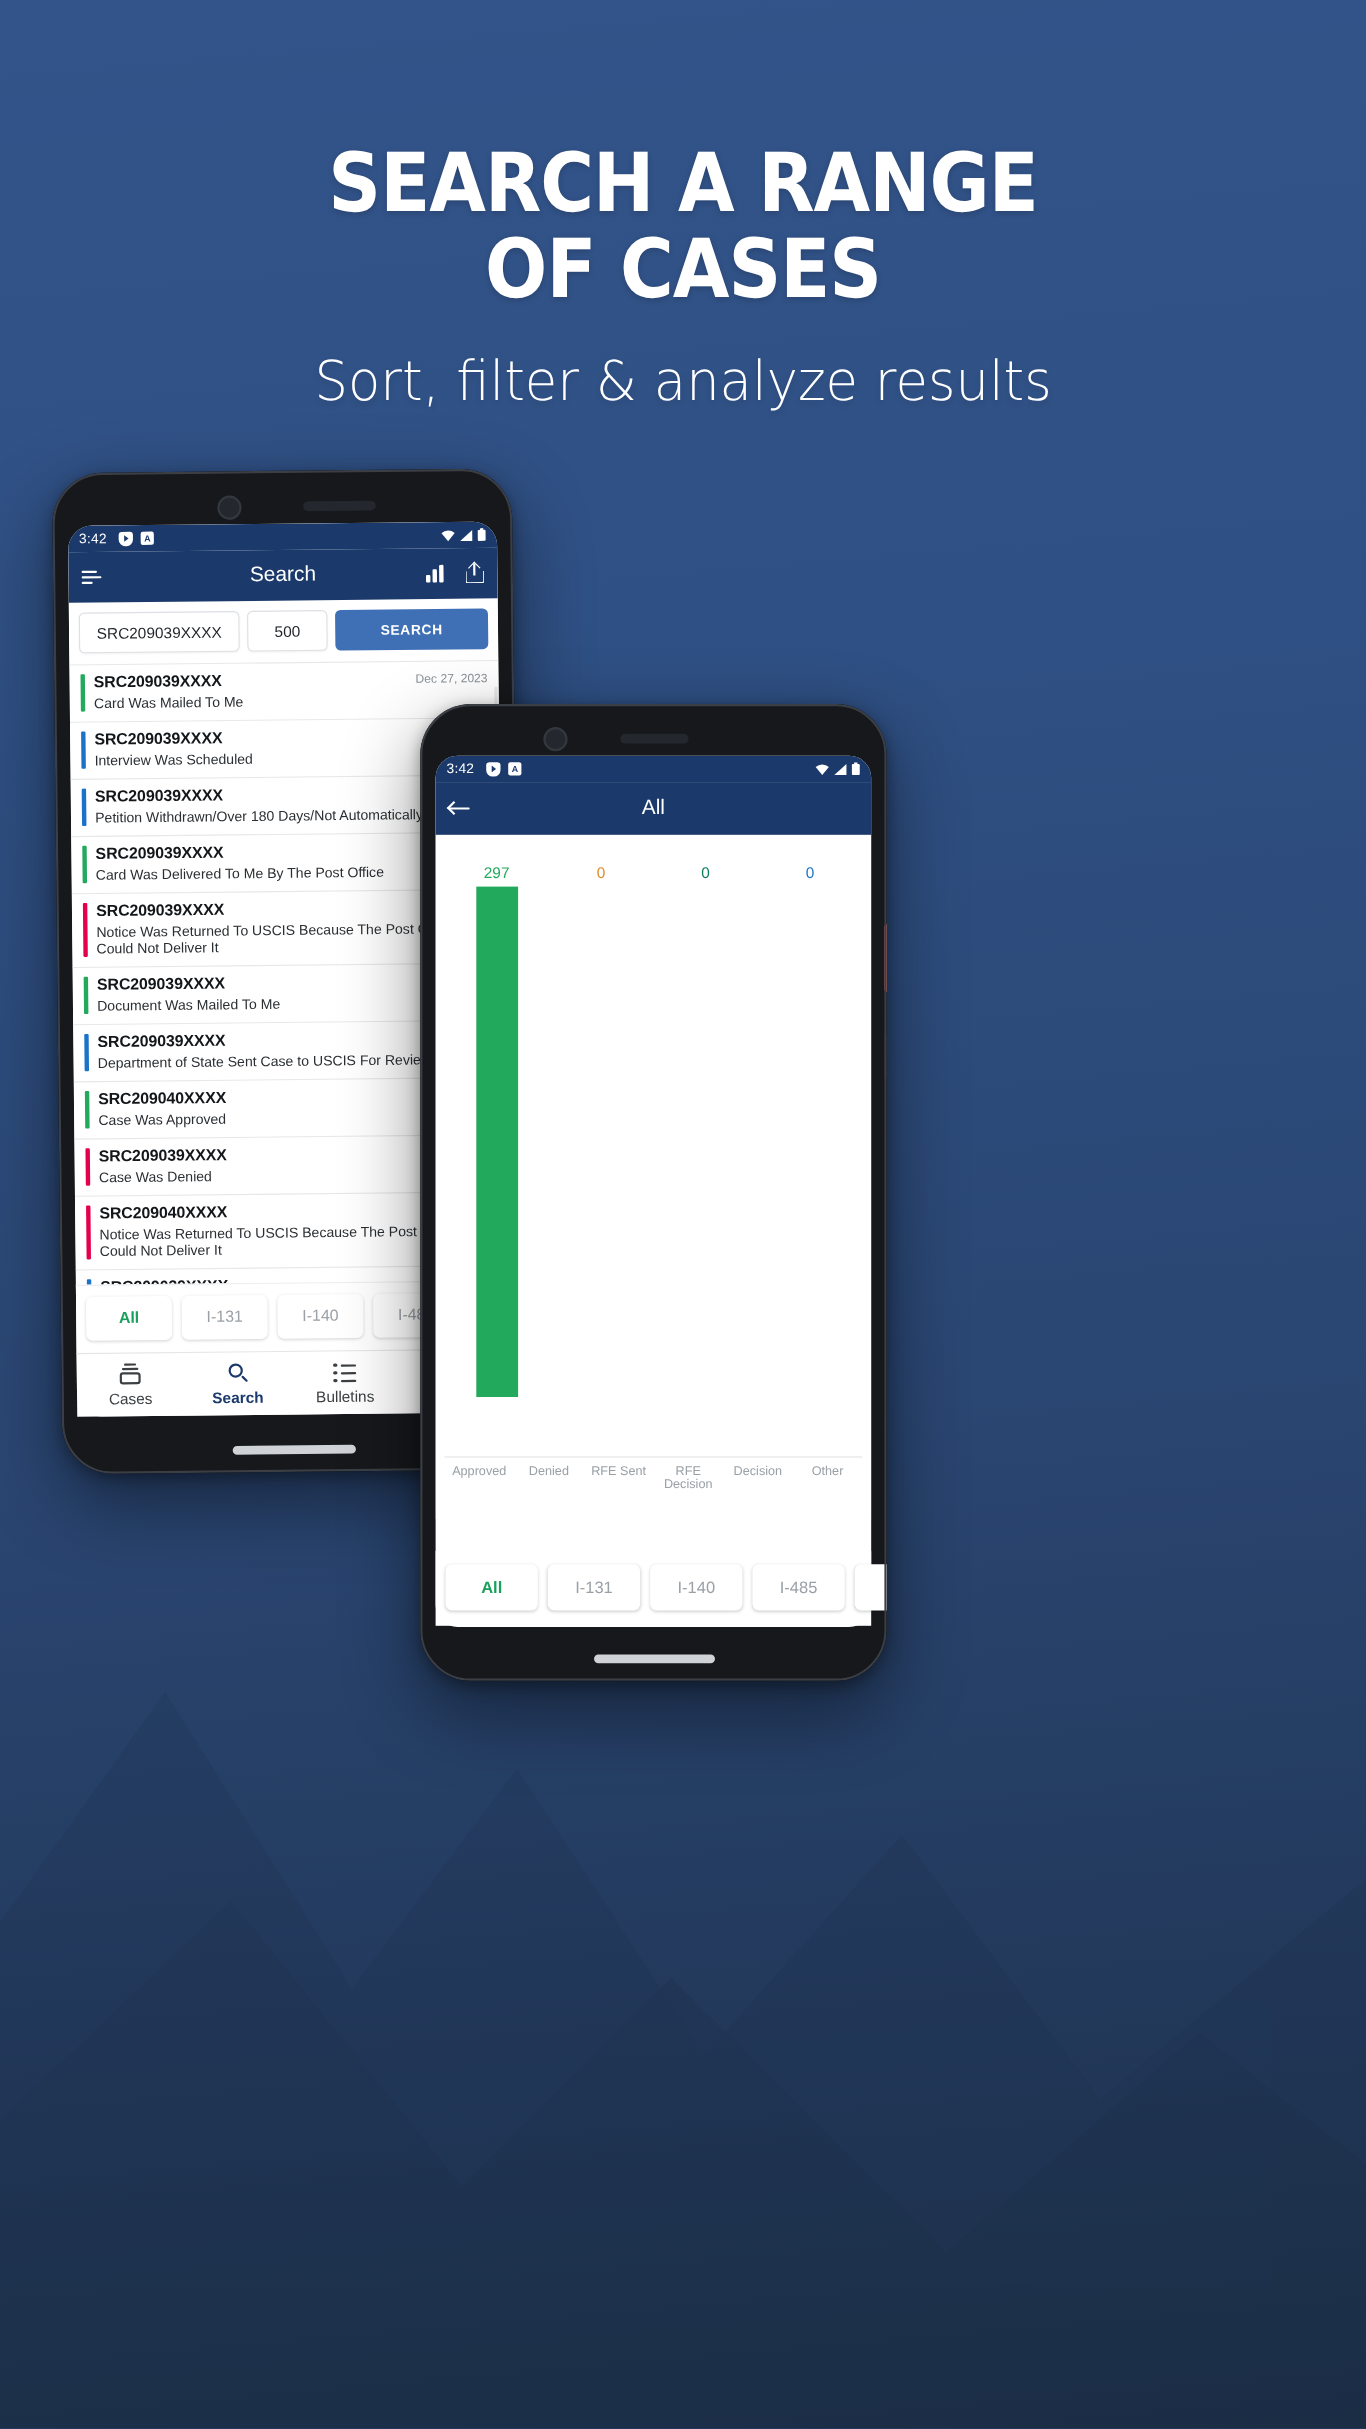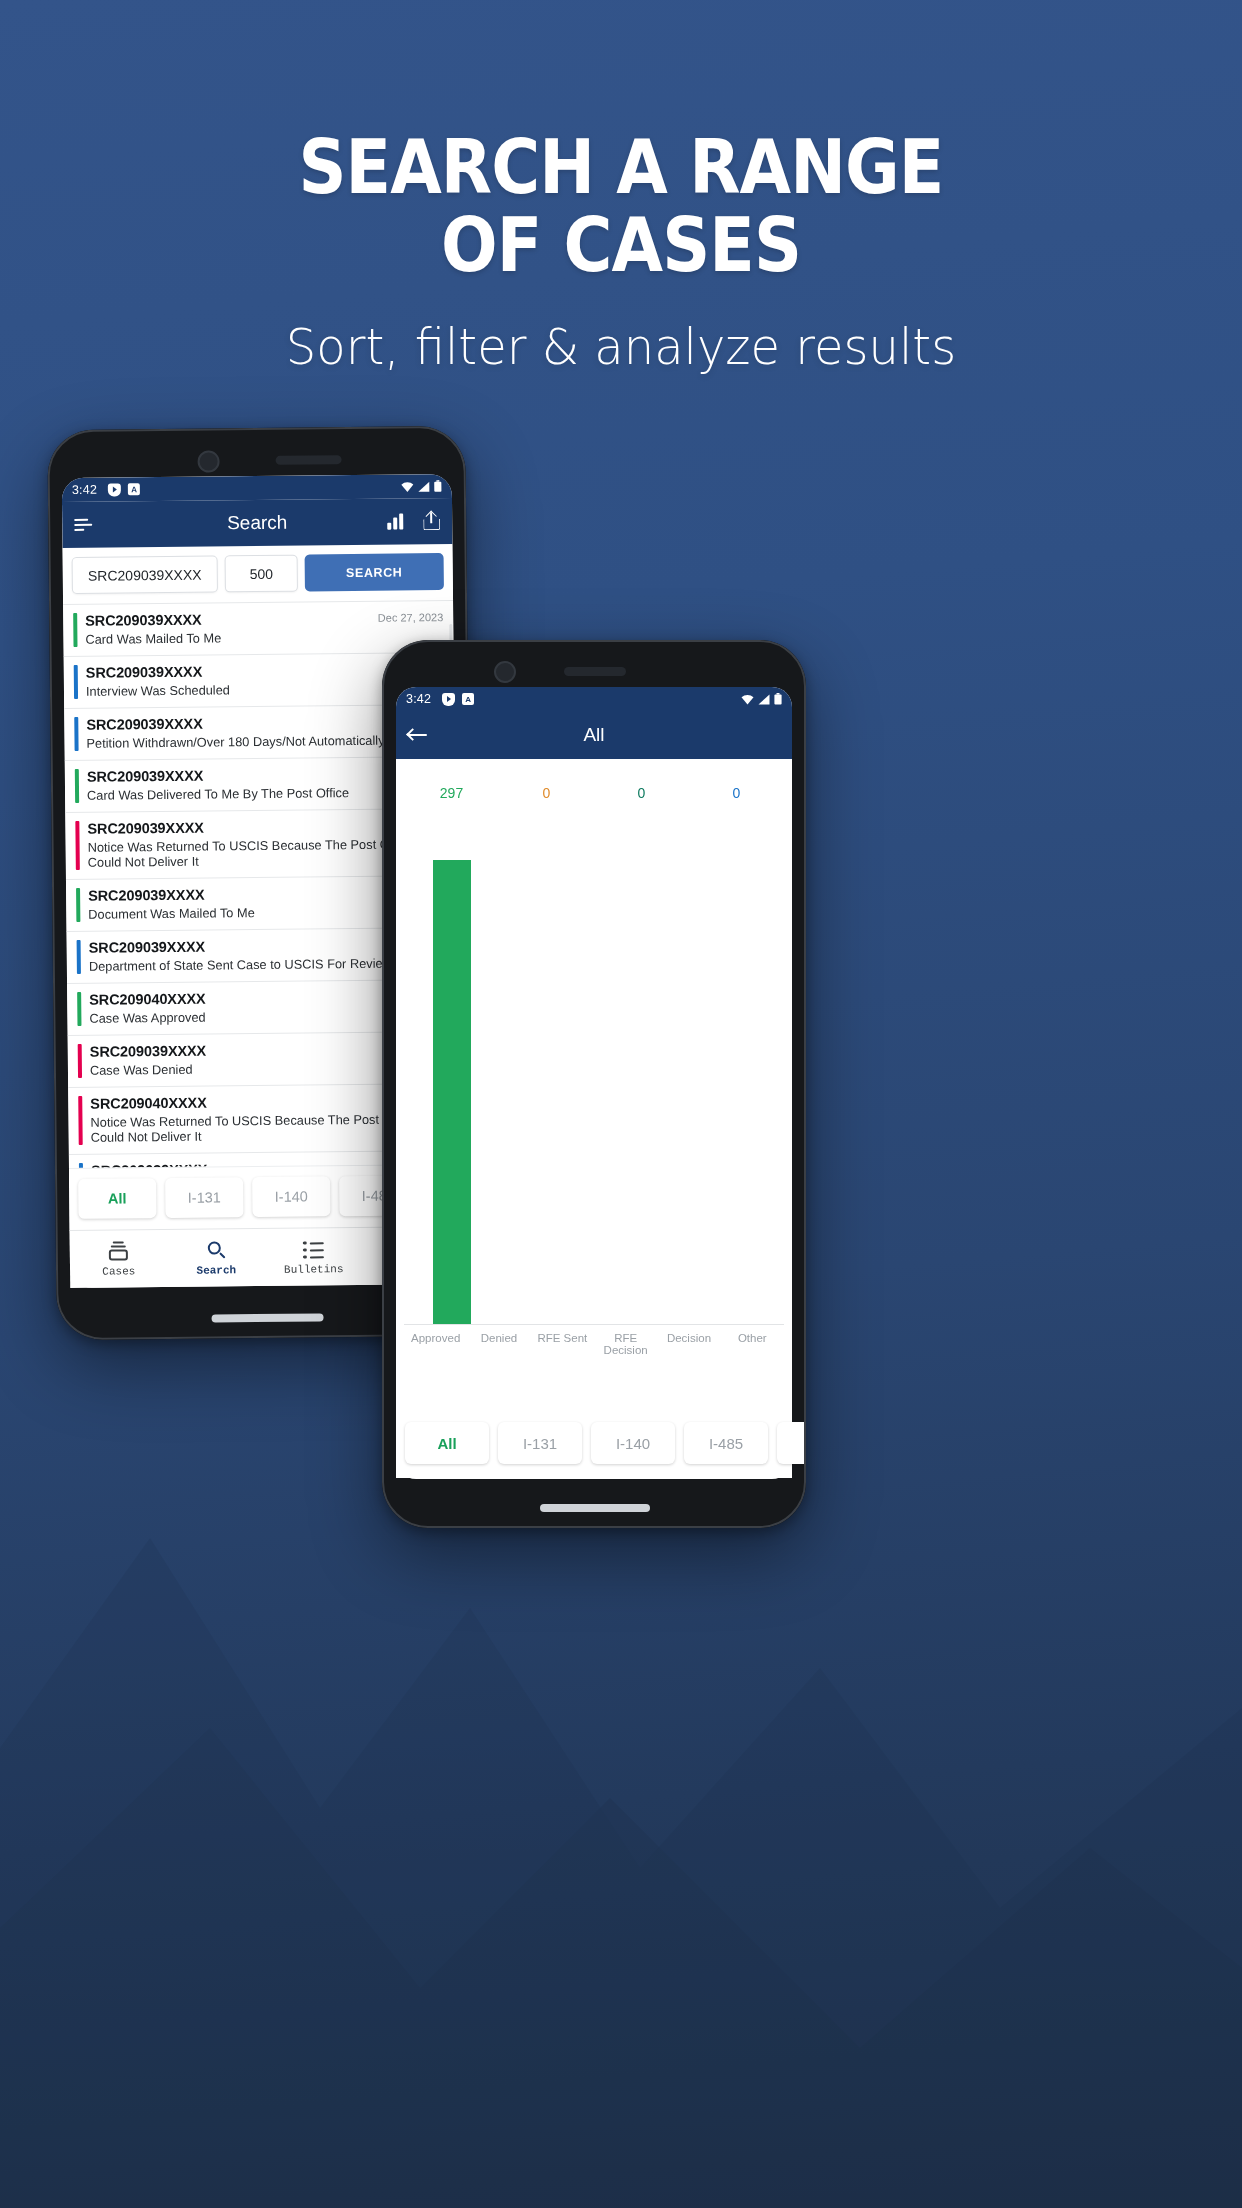--- a/index.html
+++ b/index.html
@@ -231,21 +231,21 @@
 
   
   .bottomnav {
     background: #fff; border-top: 1px solid #e4e6e8;
     display: flex; height: 58px;
   }
   .navitem {
     flex: 1 1 0; display: flex; flex-direction: column;
     align-items: center; justify-content: center; gap: 4px;
   }
-  .navlabel { font-size: 11px; color: #3c4043; font-family: Liberation Mono, monospace; }
+  .navlabel { font-size: 14px; color: #3c4043; }
   .navitem.active .navlabel { color: #1b3a6b; font-weight: bold; }
   .nav-ico { width: 21px; height: 20px; position: relative; }
 
   .ico-cases .lid1,.ico-cases .lid2 { position:absolute;left:5px;height:2px;background:#3c4043;border-radius:1px; }
   .ico-cases .lid1{ top:0; width:11px; }
   .ico-cases .lid2{ top:4px; width:15px; left:3px; }
   .ico-cases .body{ position:absolute;top:8px;left:1px;width:19px;height:11px;border:2px solid #3c4043;border-radius:3px; }
 
   .ico-search .circ{ position:absolute;top:1px;left:2px;width:13px;height:13px;border:2px solid #1b3a6b;border-radius:50%; }
   .ico-search .hand{ position:absolute;top:14px;left:13px;width:7px;height:2px;background:#1b3a6b;border-radius:1px;transform:rotate(45deg); }
@@ -274,21 +274,21 @@
     position: relative;
     height: 622px;
     padding: 26px 8px 0 8px;
   }
   .plot {
     position: relative; height: 540px;
     display: flex; align-items: flex-end; justify-content: space-around;
     border-bottom: 1px solid #e2e4e6;
   }
   .bar-col {
-    display: flex; flex-direction: column; align-items: center; justify-content: space-between;
+    display: flex; flex-direction: column; align-items: center; justify-content: flex-start;
     flex: 1 1 0; height: 100%;
   }
   .bar-val { font-size: 14px; margin-bottom: 5px; }
   .bar-rect { width: 38px; }
   .axis-labels { display:flex; justify-content: space-around; padding-top: 7px; }
   .axis-lab { flex:1 1 0; text-align:center; font-size: 11.5px; color: #9aa0a6; }
 
   .chips2 {
     background: #fff; display:flex; gap: 9px; padding: 12px 9px 14px 9px;
   }

